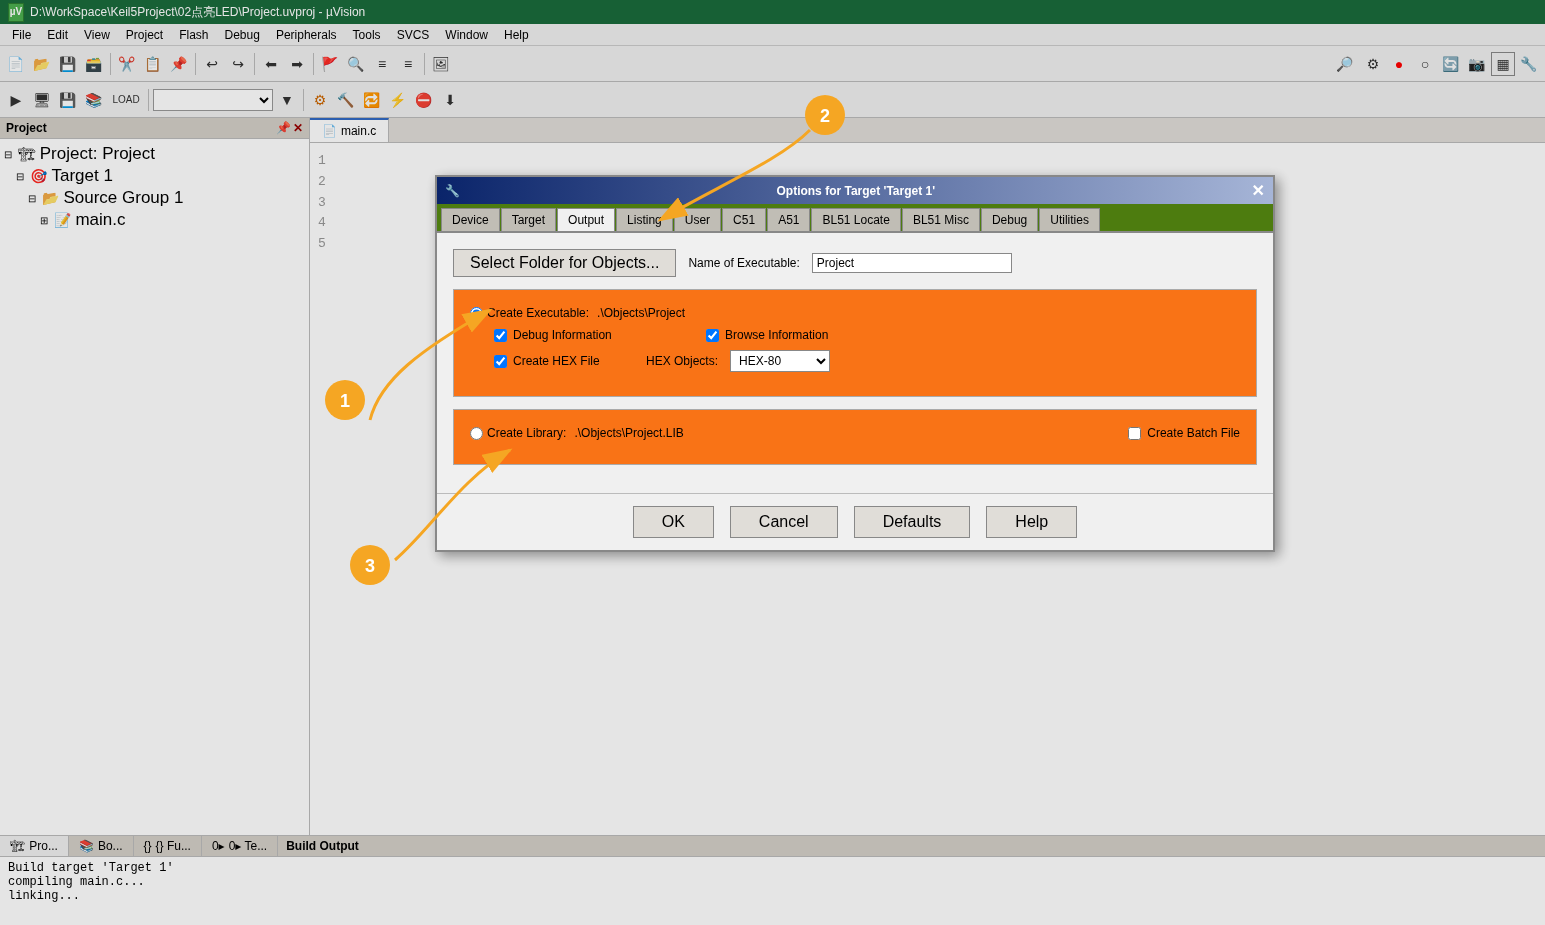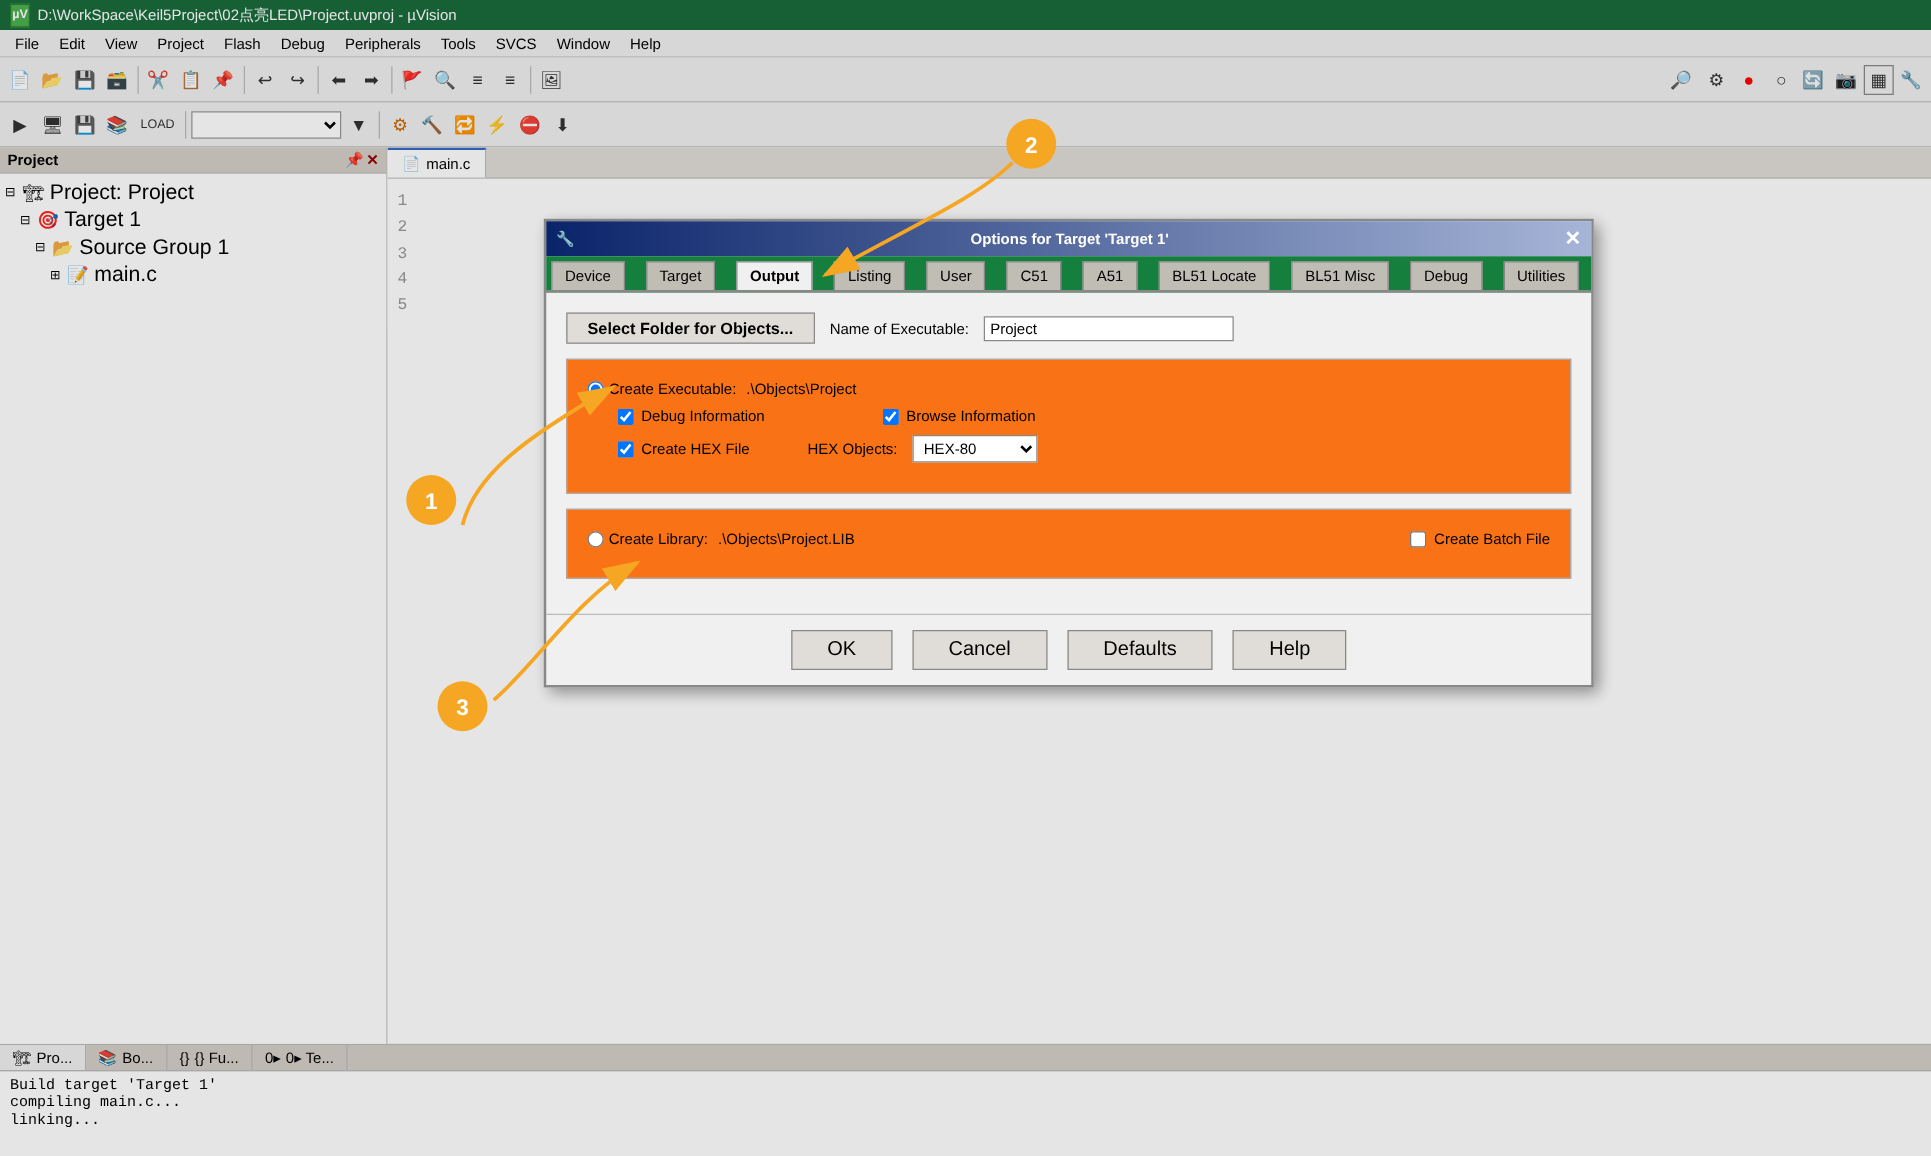--- a/index.html
+++ b/index.html
@@ -50,28 +50,28 @@
     #bottom-tabs { background: #d4d0c8; border-bottom: 1px solid #bbb; display: flex; align-items: center; }
     .bottom-tab { padding: 3px 10px; font-size: 12px; cursor: pointer; border-right: 1px solid #bbb; display: flex; align-items: center; gap: 4px; }
     .bottom-tab.active { background: #f0f0f0; }
     #build-output { padding: 4px 8px; font-family: 'Courier New', monospace; font-size: 12px; color: #000; overflow-y: auto; height: calc(90px - 24px); }
 
     
     #dialog-overlay { position: fixed; top: 0; left: 0; width: 100%; height: 100%; background: rgba(0,0,0,0.1); z-index: 100; display: flex; align-items: center; justify-content: center; }
     #dialog { position: absolute; top: 175px; left: 435px; width: 840px; background: #f0f0f0; border: 2px solid #888; box-shadow: 4px 4px 12px rgba(0,0,0,0.4); }
     #dialog-title { background: linear-gradient(to right, #0a246a, #a6b5d7); color: white; padding: 4px 8px; display: flex; justify-content: space-between; align-items: center; font-size: 12px; font-weight: bold; }
     #dialog-close { cursor: pointer; color: white; font-size: 16px; font-weight: bold; background: none; border: none; }
-    #dialog-tabs { display: flex; background: #15803d; border-bottom: 2px solid #888; padding-top: 4px; padding-left: 4px; gap: 16px; }
+    #dialog-tabs { display: flex; background: #4d7c0f; border-bottom: 2px solid #888; padding-top: 4px; padding-left: 4px; gap: 0; }
     .dialog-tab { padding: 4px 10px; font-size: 12px; cursor: pointer; background: #c0bdb5; border: 1px solid #888; border-bottom: none; margin-right: 1px; }
-    .dialog-tab.active { background: #f0f0f0; font-weight: bold; }
+    .dialog-tab.active { background: #f0f0f0; font-weight: normal; }
     #dialog-body { padding: 16px; }
 
     
     .dialog-row { display: flex; align-items: center; gap: 12px; margin-bottom: 12px; }
-    .dialog-btn { padding: 4px 16px; background: #e0ddd8; border: 1px solid #888; cursor: pointer; font-size: 13px; font-weight: bold; }
+    .dialog-btn { padding: 4px 16px; background: #e0ddd8; border: 1px solid #888; cursor: pointer; font-size: 16px; }
     .dialog-input { border: 1px solid #888; padding: 2px 4px; font-size: 12px; background: white; }
     .dialog-section { border: 1px solid #aaa; background: #f97316; padding: 16px; margin-bottom: 12px; }
     .dialog-section-row { display: flex; align-items: center; gap: 12px; margin-bottom: 8px; }
     .radio-label { display: flex; align-items: center; gap: 4px; font-size: 12px; }
     .check-label { display: flex; align-items: center; gap: 6px; font-size: 12px; }
     .hex-select { border: 1px solid #888; background: white; padding: 2px 4px; font-size: 12px; min-width: 100px; }
     .dialog-footer { display: flex; justify-content: center; gap: 16px; padding: 12px; border-top: 1px solid #bbb; }
     .footer-btn { padding: 6px 28px; background: #e0ddd8; border: 1px solid #888; cursor: pointer; font-size: 16px; }
 
     
@@ -221,20 +221,21 @@
       <span>Bo...</span>
     </span>
     <span class="bottom-tab">
       <span>{}</span>
       <span>{} Fu...</span>
     </span>
     <span class="bottom-tab">
       <span>0▸</span>
       <span>0▸ Te...</span>
     </span>
+    <div style="flex:1; font-weight:bold; padding:3px 8px;">Build Output</div>
   </div>
   <div id="build-output">
     <div>Build target 'Target 1'</div>
     <div>compiling main.c...</div>
     <div>linking...</div>
   </div>
 </div>
 
 <div id="dialog-overlay">
   <div id="dialog">

